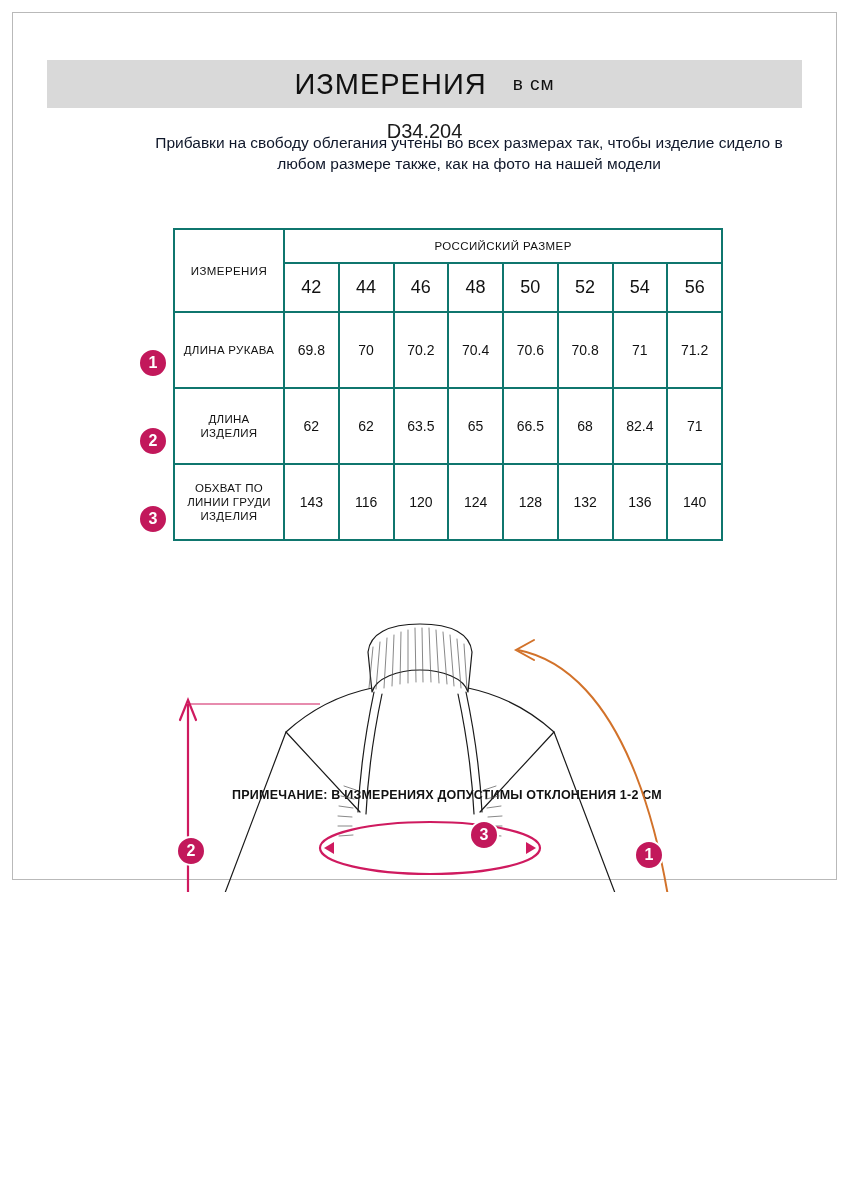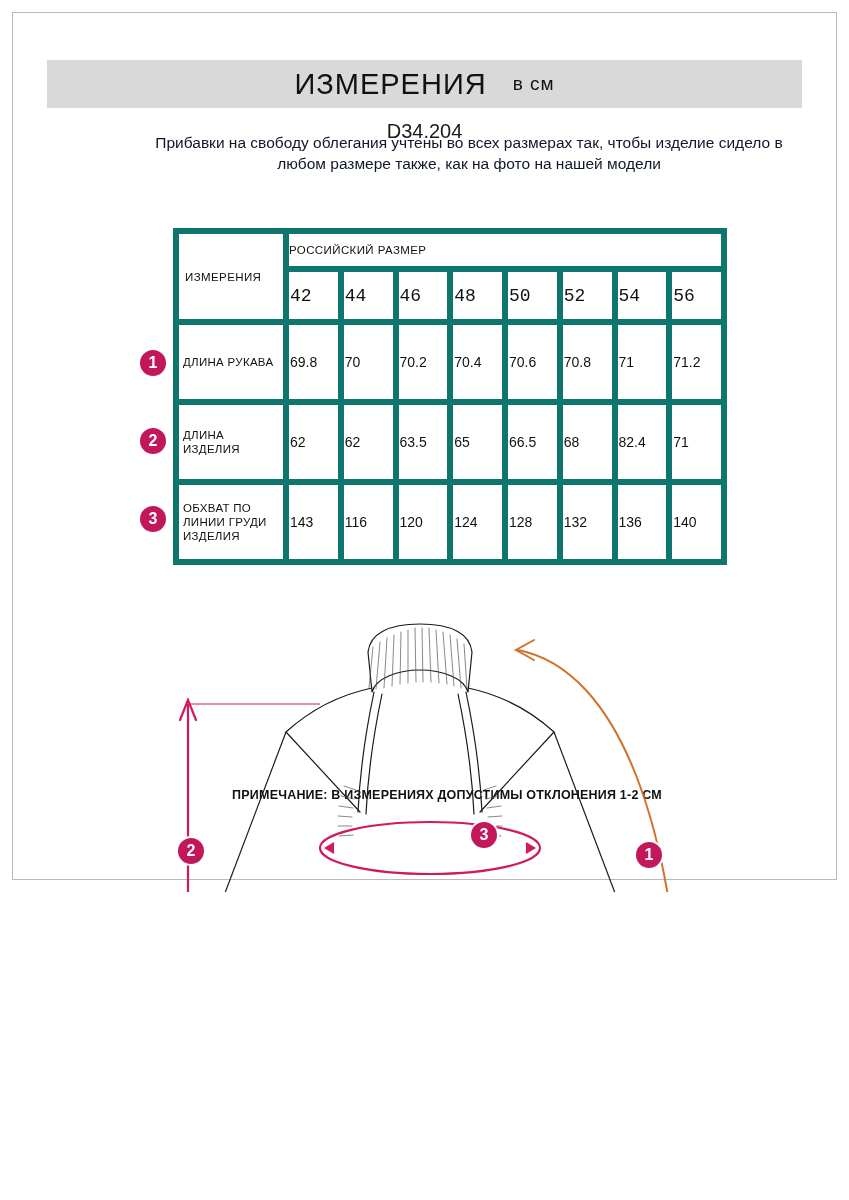--- a/index.html
+++ b/index.html
@@ -90,43 +90,42 @@
     left: 173px;
     top: 228px;
     width: 548px;
   }
   table.size-table {
     border-collapse: collapse;
     width: 548px;
     table-layout: fixed;
   }
   table.size-table td, table.size-table th {
-    border: 6px solid #0f766e;
-    text-align: left;
+    border: 2px solid #0f766e;
+    text-align: center;
     vertical-align: middle;
     font-weight: normal;
     color: #111;
   }
   .hdr-russian {
     font-size: 11.5px;
     letter-spacing: 0.4px;
     height: 28px;
     padding: 2px 0;
   }
   .cell-izmereniya {
     font-size: 11.5px;
     letter-spacing: 0.4px;
     padding: 4px 6px;
     width: 110px;
   }
   .size-num {
     font-size: 18px;
     font-weight: bold;
     height: 45px;
-    font-family: Liberation Mono, monospace;
   }
   .row-label {
     font-size: 11.5px;
     letter-spacing: 0.3px;
     line-height: 14px;
     padding: 6px 4px;
   }
   .val {
     font-size: 14px;
     height: 72px;

